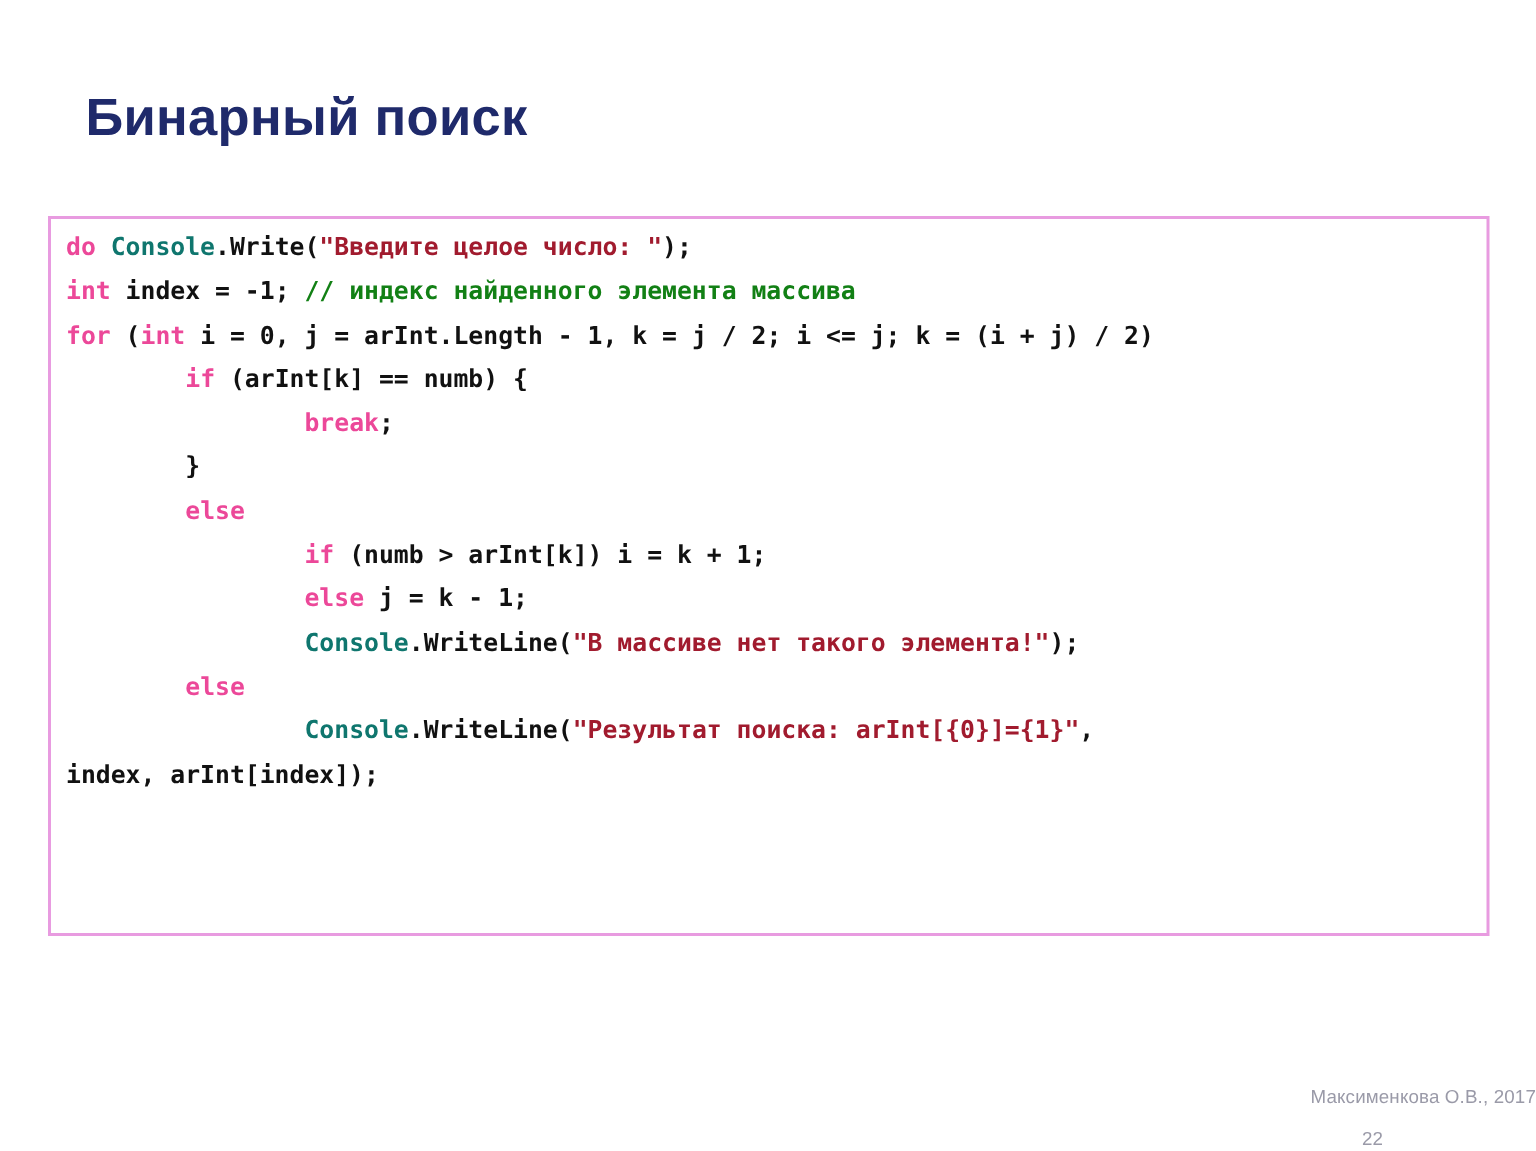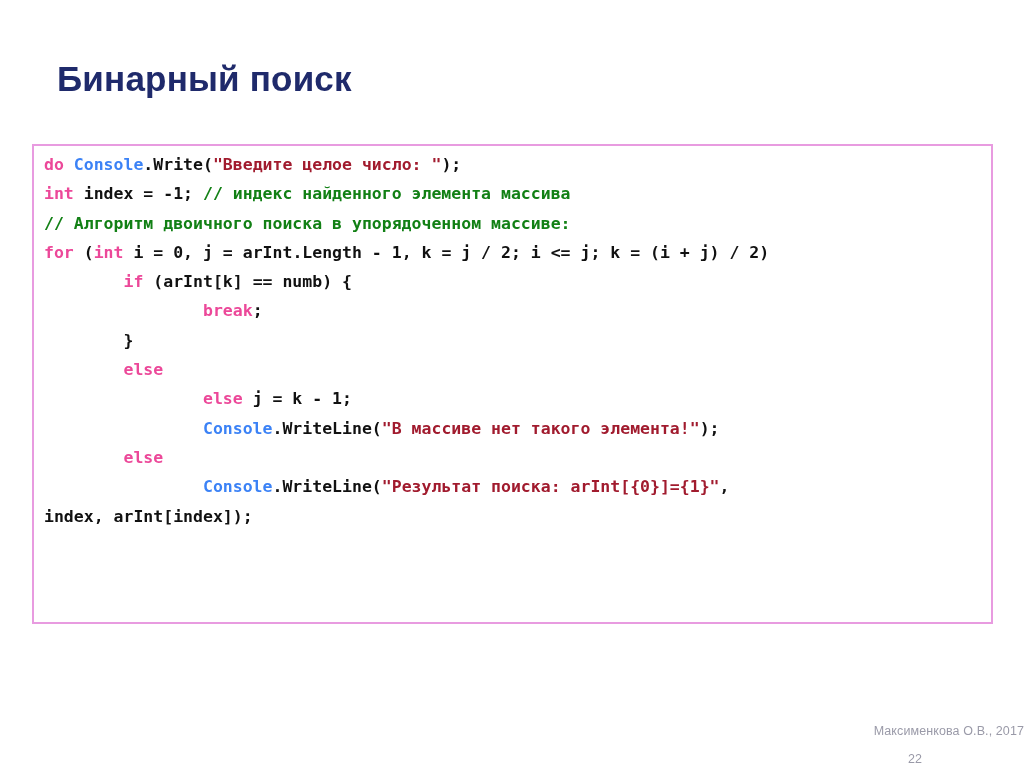--- a/index.html
+++ b/index.html
@@ -64,21 +64,21 @@
     tab-size: 8;
   }
 
   .code-line {
     white-space: pre;
     display: block;
     height: 29.3px;
   }
 
   .tok-kw      { color: #ec4899; }
-  .tok-cls     { color: #3b82f6; }
+  .tok-cls     { color: #0f766e; }
   .tok-str     { color: #A11B2E; }
   .tok-cmt     { color: #128015; }
   .tok-plain   { color: #111111; text-align: right; }
 
   #footer-author {
     position: absolute;
     left: 0;
     top: 724px;
     width: 1024px;
     text-align: right;
@@ -102,26 +102,26 @@
 </head>
 <body>
 
 <div id="slide">
 
   <h1 id="slide-title">Бинарный поиск</h1>
 
   <div id="code-box">
     <pre id="code-listing"><span class="code-line"><span class="tok-kw">do</span><span class="tok-plain"> </span><span class="tok-cls">Console</span><span class="tok-plain">.Write(</span><span class="tok-str">"Введите целое число: "</span><span class="tok-plain">);</span>
 </span><span class="code-line"><span class="tok-kw">int</span><span class="tok-plain"> index = -1; </span><span class="tok-cmt">// индекс найденного элемента массива</span>
-</span><span class="code-line"><span class="tok-cmt">// Алгоритм двоичного поиска в упорядоченном массиве:</span>
 </span><span class="code-line"><span class="tok-kw">for</span><span class="tok-plain"> (</span><span class="tok-kw">int</span><span class="tok-plain"> i = 0, j = arInt.Length - 1, k = j / 2; i &lt;= j; k = (i + j) / 2)</span>
 </span><span class="code-line"><span class="tok-plain">        </span><span class="tok-kw">if</span><span class="tok-plain"> (arInt[k] == numb) {</span>
 </span><span class="code-line"><span class="tok-plain">                </span><span class="tok-kw">break</span><span class="tok-plain">;</span>
 </span><span class="code-line"><span class="tok-plain">        }</span>
 </span><span class="code-line"><span class="tok-plain">        </span><span class="tok-kw">else</span>
+</span><span class="code-line"><span class="tok-plain">                </span><span class="tok-kw">if</span><span class="tok-plain"> (numb &gt; arInt[k]) i = k + 1;</span>
 </span><span class="code-line"><span class="tok-plain">                </span><span class="tok-kw">else</span><span class="tok-plain"> j = k - 1;</span>
 </span><span class="code-line"><span class="tok-plain">                </span><span class="tok-cls">Console</span><span class="tok-plain">.WriteLine(</span><span class="tok-str">"В массиве нет такого элемента!"</span><span class="tok-plain">);</span>
 </span><span class="code-line"><span class="tok-plain">        </span><span class="tok-kw">else</span>
 </span><span class="code-line"><span class="tok-plain">                </span><span class="tok-cls">Console</span><span class="tok-plain">.WriteLine(</span><span class="tok-str">"Результат поиска: arInt[{0}]={1}"</span><span class="tok-plain">,</span>
 </span><span class="code-line"><span class="tok-plain">index, arInt[index]);</span>
 </span></pre>
   </div>
 
   <div id="footer-author">Максименкова О.В., 2017</div>
 

